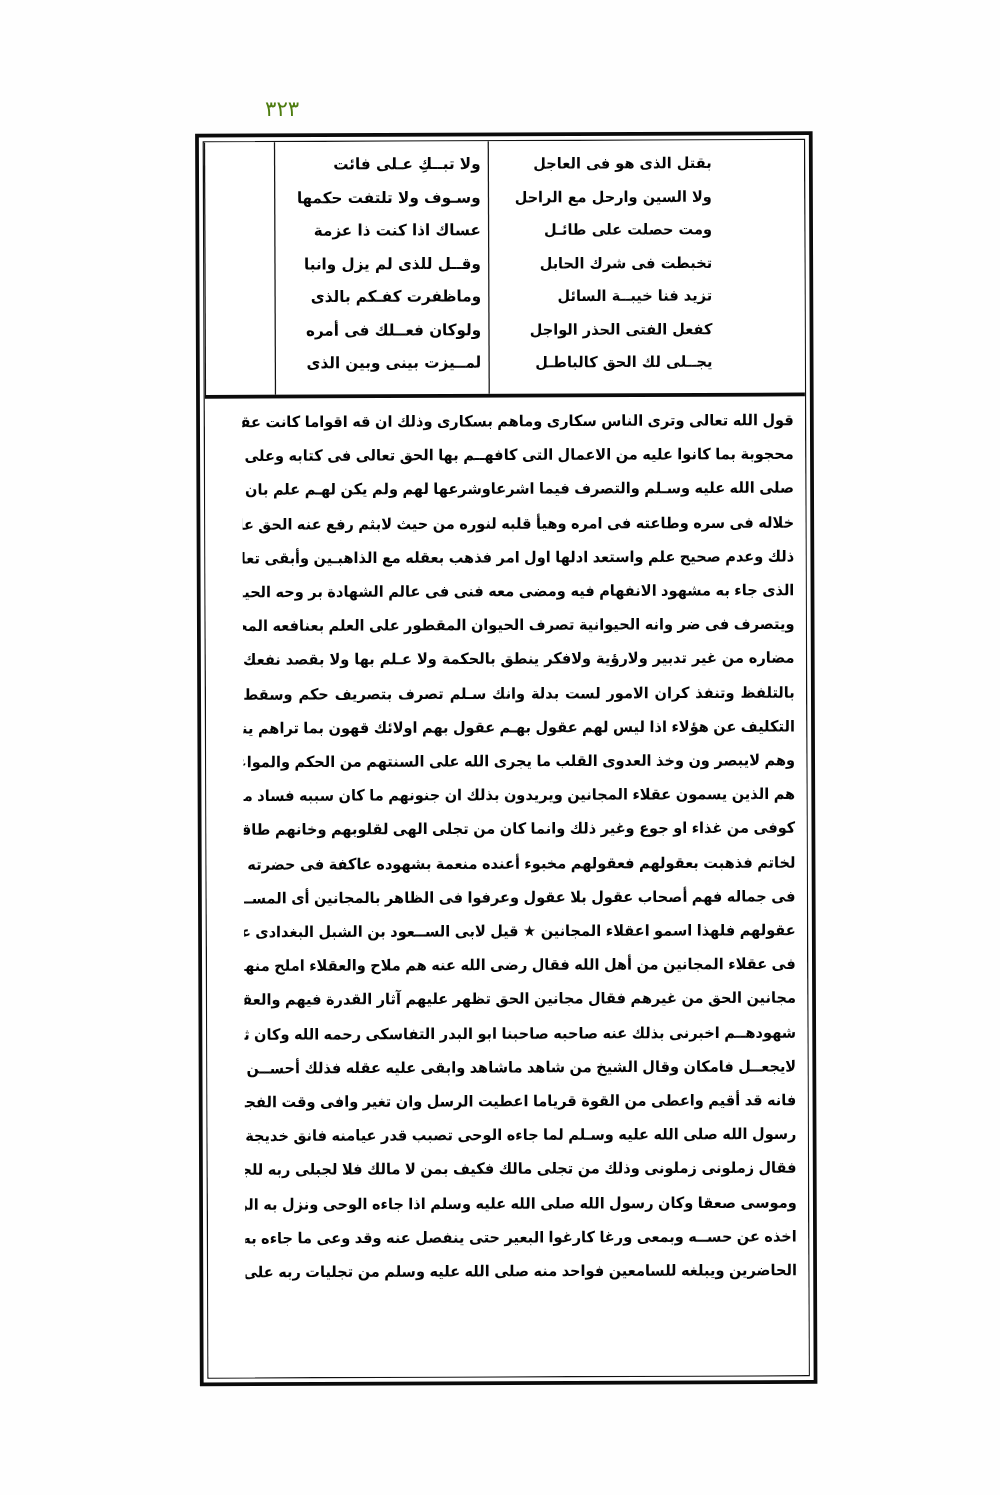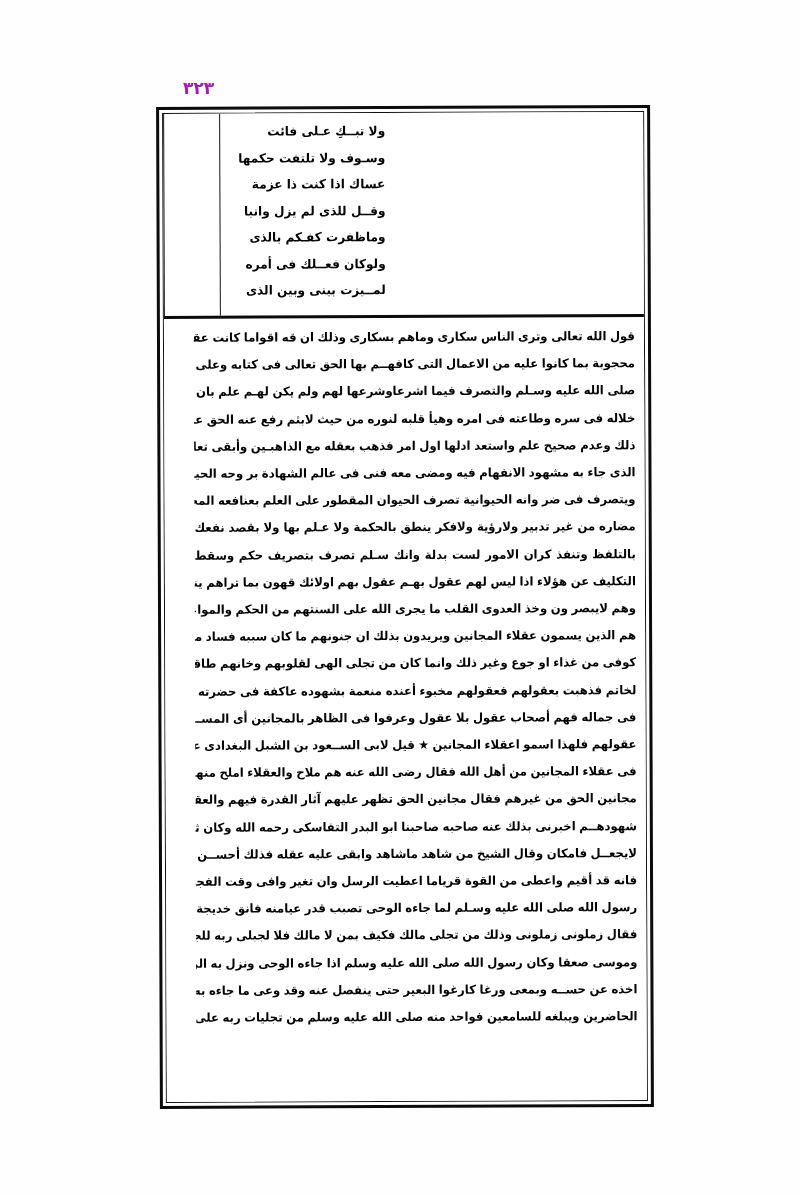--- a/index.html
+++ b/index.html
@@ -6,22 +6,22 @@
   body{
     width:800px;height:1196px;
     background:#ffffff;
     font-family:"DejaVu Sans","Liberation Sans",sans-serif;
     overflow:hidden;position:relative;
   }
   .page{position:absolute;inset:0;background:#fefefe;}
 
   
   .folio{
-    position:absolute;left:183px;top:78px;
-    font-size:17px;font-weight:700;color:#a21caf;
+    position:absolute;left:212px;top:78px;
+    font-size:17px;font-weight:400;color:#4d7c0f;
     letter-spacing:1px;direction:rtl;
     font-family:"DejaVu Sans",sans-serif;
   }
 
   
   .frame{
     position:absolute;left:158px;top:106px;
     width:494px;height:1002px;
     border:3px solid #0b0b0b;
     background:#ffffff;
@@ -114,20 +114,29 @@
         <div class="poetry-col col-verse-a">
           <div class="hemistich">ولا تبــكِ عـلى فائت</div>
           <div class="hemistich">وسـوف ولا تلتفت حكمها</div>
           <div class="hemistich">عساك اذا كنت ذا عزمة</div>
           <div class="hemistich">وقــل للذى لم يزل وانبا</div>
           <div class="hemistich">وماظفرت كفـكم بالذى</div>
           <div class="hemistich">ولوكان فعــلك فى أمره</div>
           <div class="hemistich">لمــيزت بينى وبين الذى</div>
         </div>
 
+        <div class="poetry-col col-verse-b">
+          <div class="hemistich">بقتل الذى هو فى العاجل</div>
+          <div class="hemistich">ولا السين وارحل مع الراحل</div>
+          <div class="hemistich">ومت حصلت على طائـل</div>
+          <div class="hemistich">تخبطت فى شرك الحابل</div>
+          <div class="hemistich">تزيد فنا خيبــة السائل</div>
+          <div class="hemistich">كفعل الفتى الحذر الواجل</div>
+          <div class="hemistich">يجــلى لك الحق كالباطـل</div>
+        </div>
 
         <div class="poetry-col col-empty-left"></div>
       </div>
 
       <div class="body-box">
         <div class="pline first">قول الله تعالى وترى الناس سكارى وماهم بسكارى   وذلك ان قه اقواما كانت عقولهم</div>
         <div class="pline">محجوبة بما كانوا عليه من الاعمال التى كافهــم بها الحق تعالى فى كتابه وعلى لسان رسول الله</div>
         <div class="pline">صلى الله عليه وسـلم والتصرف فيما اشرعاوشرعها لهم ولم يكن لهـم علم بان الله تعالى غيا كتفن</div>
         <div class="pline">خلاله فى سره وطاعته فى امره وهيأ قلبه لنوره من حيث لابثم رفع عنه الحق على غفــلة منــه</div>
         <div class="pline">ذلك وعدم صحيح علم واستعد ادلها اول امر فذهب بعقله مع الذاهبـين وأبقى تعالى ذلك الامر</div>

